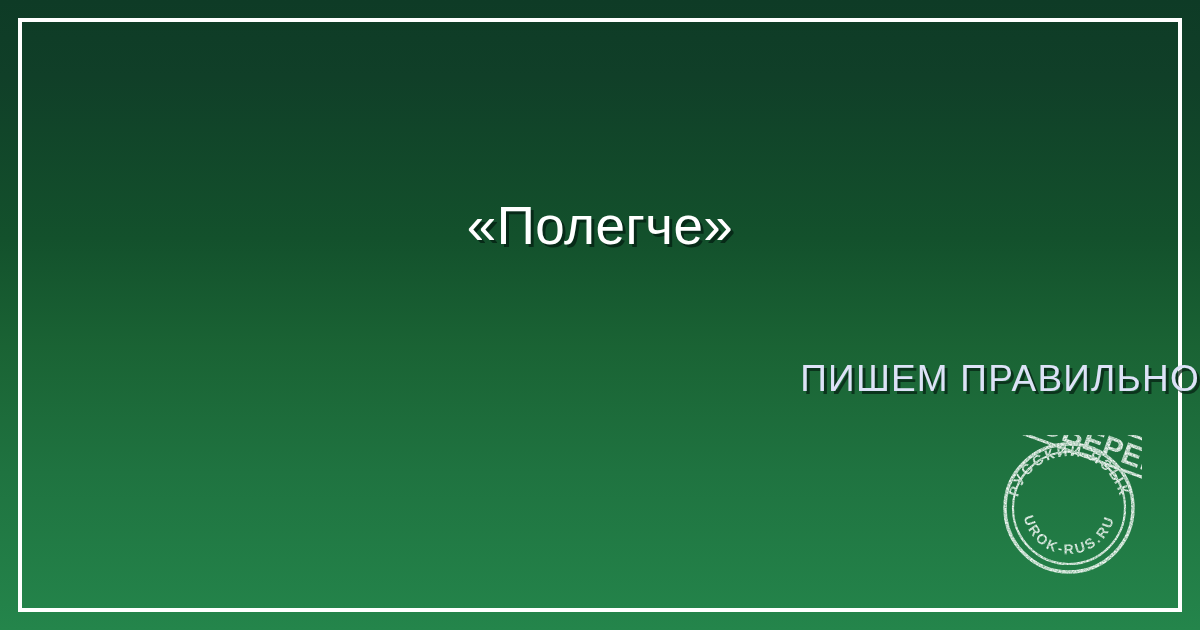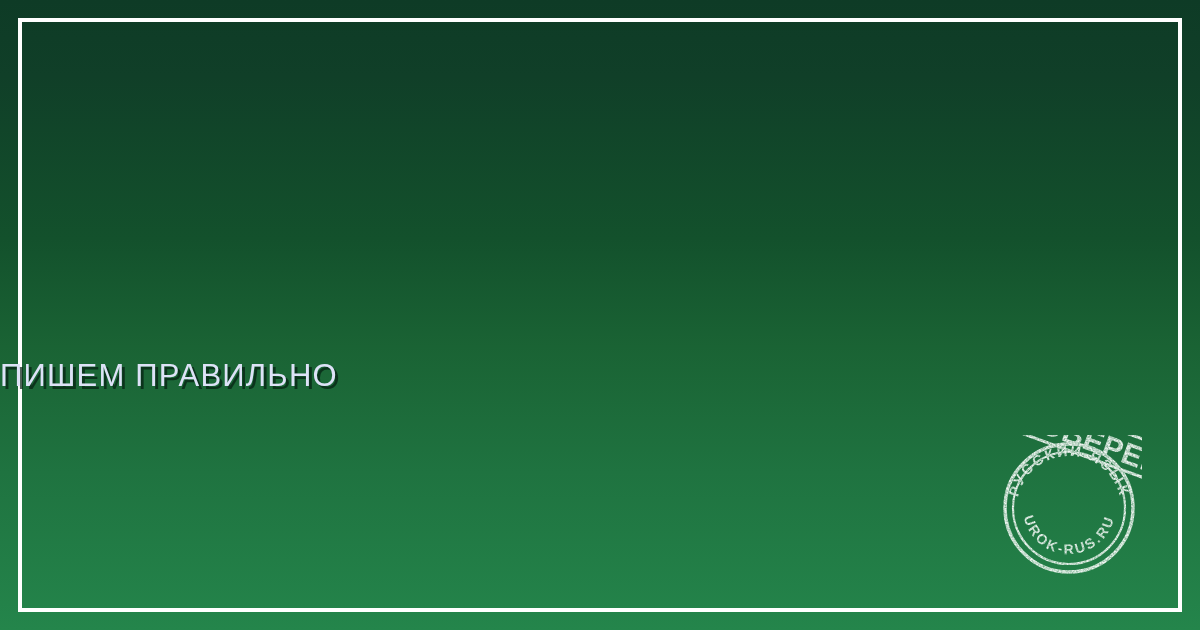--- a/index.html
+++ b/index.html
@@ -64,23 +64,23 @@
     line-height: 1.1;
     white-space: nowrap;
     text-shadow: 3px 3px 0 rgba(3, 28, 16, 0.72);
   }
 
   .subtitle {
     position: absolute;
     left: 0;
     right: 0;
     top: 358px;
-    text-align: left;
+    text-align: right;
     color: #dde2f7;
-    font-size: 31px;
+    font-size: 37px;
     font-weight: 400;
     letter-spacing: 1.2px;
     line-height: 1.15;
     white-space: nowrap;
     text-shadow: 3px 3px 0 rgba(4, 30, 17, 0.70);
   }
 
   
   .stamp {
     position: absolute;
@@ -94,20 +94,21 @@
 </style>
 </head>
 <body>
 
 <div class="card">
 
   <div class="frame"></div>
 
   <div class="content">
 
+    <div class="title">«Полегче»</div>
 
     <div class="subtitle">ПИШЕМ ПРАВИЛЬНО</div>
 
   </div>
 
   <div class="stamp">
     <svg viewBox="0 0 146 146" xmlns="http://www.w3.org/2000/svg">
       <defs>
         <path id="arcTop" d="M 21,73 A 52,52 0 0 1 125,73" fill="none"></path>
         <path id="arcBottom" d="M 27,73 A 46,46 0 0 0 119,73" fill="none"></path>

